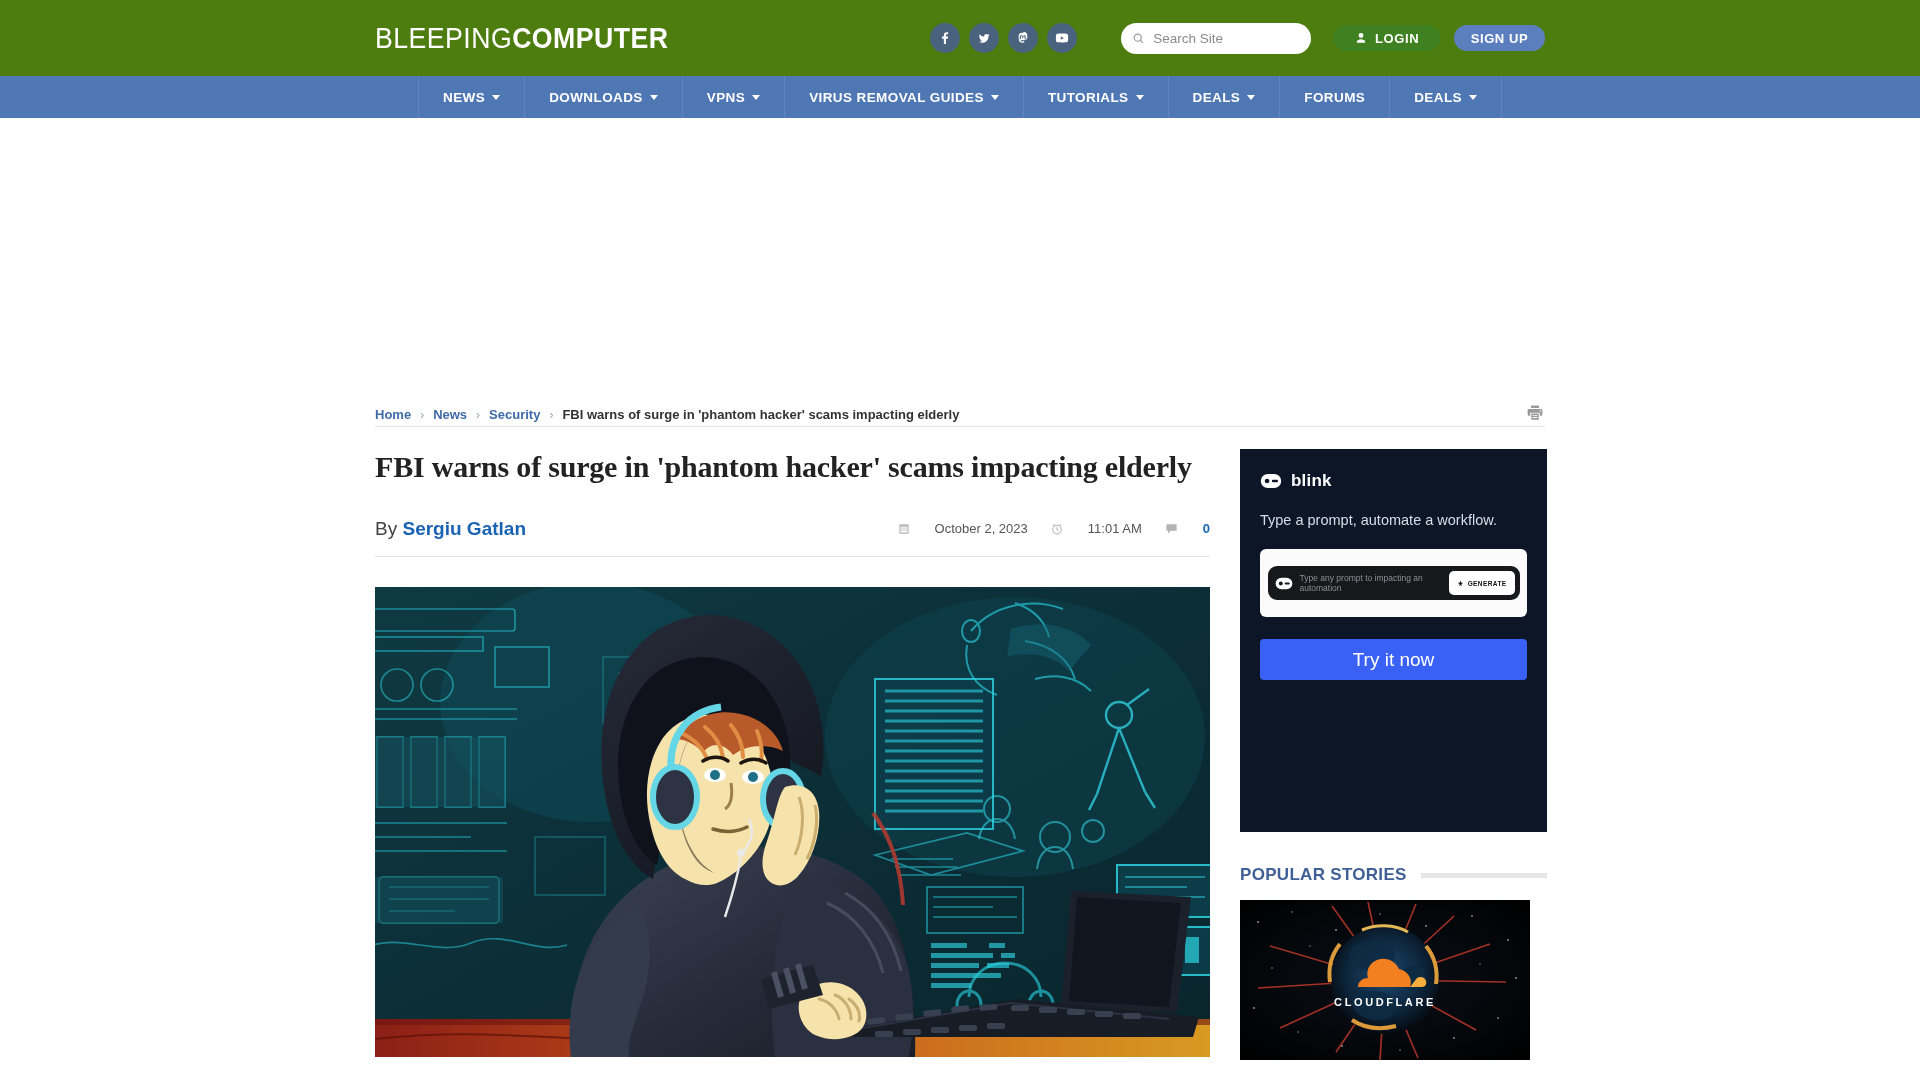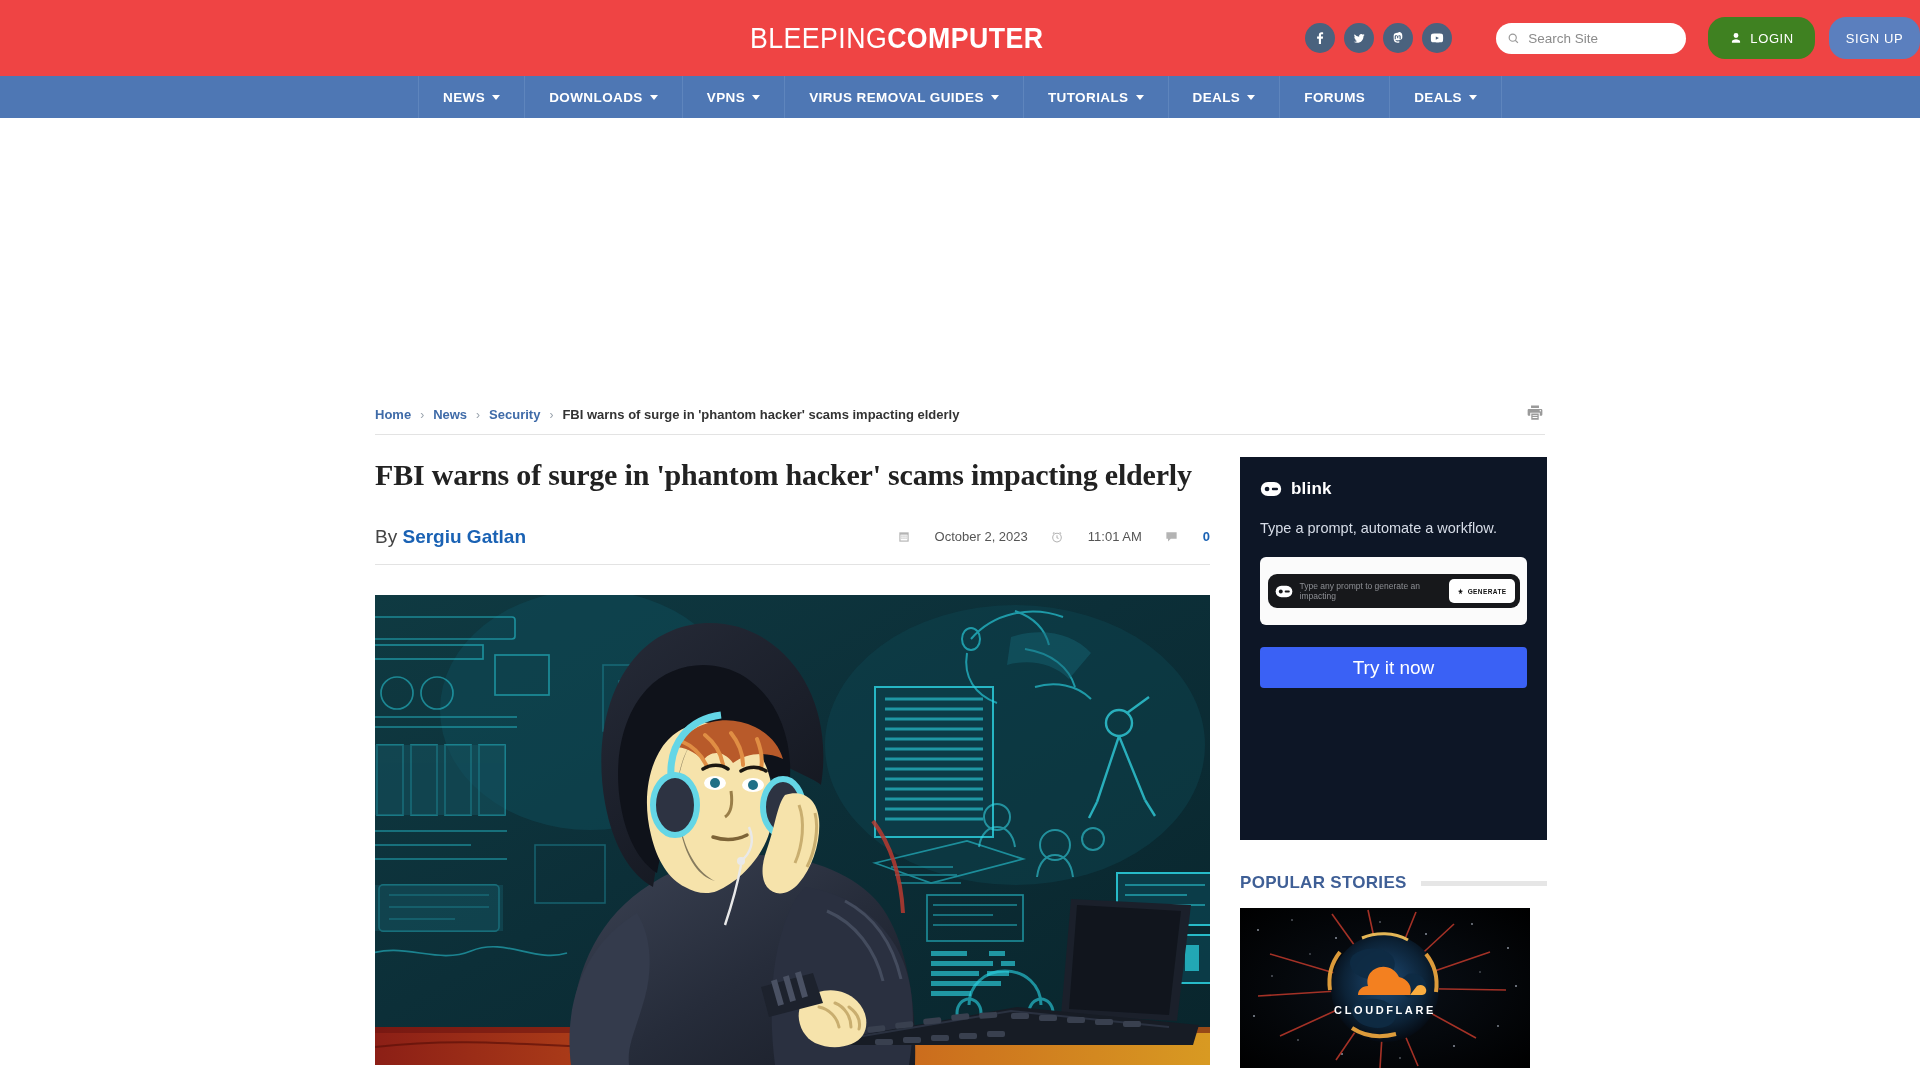--- a/index.html
+++ b/index.html
@@ -7,24 +7,24 @@
   body {
     font-family: "Liberation Sans", sans-serif;
     background: #ffffff;
     color: #333;
     -webkit-font-smoothing: antialiased;
   }
 
   
   .topbar {
     height: 76px;
-    background: #ef4444;
+    background: #4d7c0f;
     display: flex;
     align-items: center;
-    justify-content: flex-end;
+    justify-content: center;
   }
   .topbar-inner {
     width: 1170px;
     display: flex;
     align-items: center;
     height: 100%;
   }
   .logo {
     color: #ffffff;
     font-size: 29px;
@@ -70,26 +70,26 @@
     border: 0; outline: 0;
     font-size: 13.5px;
     color: #555;
     width: 100%;
     font-family: "Liberation Sans", sans-serif;
     background: transparent;
   }
   .searchbox input::placeholder { color: #8b8b8b; }
 
   .btn-login, .btn-signup {
-    height: 42px;
+    height: 26px;
     border-radius: 17px;
     display: flex; align-items: center; justify-content: center;
     color: #fff;
     font-size: 13px;
-    font-weight: 400;
+    font-weight: 700;
     letter-spacing: .6px;
     cursor: pointer;
     border: 0;
     font-family: "Liberation Sans", sans-serif;
   }
   .btn-login  { background: #3f8121; width: 108px; margin-left: 22px; gap: 7px; }
   .btn-signup { background: #5b7fbe; width: 92px; margin-left: 14px; }
 
   
   .nav {
@@ -125,21 +125,21 @@
   
   .page {
     width: 1170px;
     margin: 0 auto;
   }
   .crumbbar {
     display: flex;
     align-items: center;
     justify-content: space-between;
     border-bottom: 1px solid #e3e3e3;
-    padding-bottom: 8px;
+    padding-bottom: 0;
   }
   .crumbs {
     display: flex; align-items: center; gap: 9px;
     font-size: 13px;
   }
   .crumbs a {
     color: #3f6ba8; text-decoration: none; font-weight: 700; cursor: pointer;
   }
   .crumbs .sep {
     color: #9aa3ad; font-size: 12px;
@@ -638,21 +638,21 @@
 
         <div class="blink-sub">Type a prompt, automate a workflow.</div>
 
         <div class="prompt-card">
           <div class="prompt-bar">
             <svg width="18" height="13" viewBox="0 0 28 20">
               <rect x="1" y="1" width="26" height="18" rx="9" fill="#fff"></rect>
               <circle cx="9" cy="10" r="3" fill="#17181b"></circle>
               <rect x="15" y="8.5" width="8" height="3" rx="1.5" fill="#17181b"></rect>
             </svg>
-            <span class="ph">Type any prompt to generate an impacting</span>
+            <span class="ph">Type any prompt to impacting an automation</span>
             <div class="gen-btn">
               <svg width="7" height="7" viewBox="0 0 24 24">
                   <path fill="#111" d="M12 2l2.2 6.4L21 10.6l-6 3.4L16.4 21 12 17.2 7.6 21 9 14 3 10.6l6.8-2.2z"></path>
                 </svg>
               <span>GENERATE</span>
             </div>
           </div>
         </div>
 
         <button class="try-btn">

